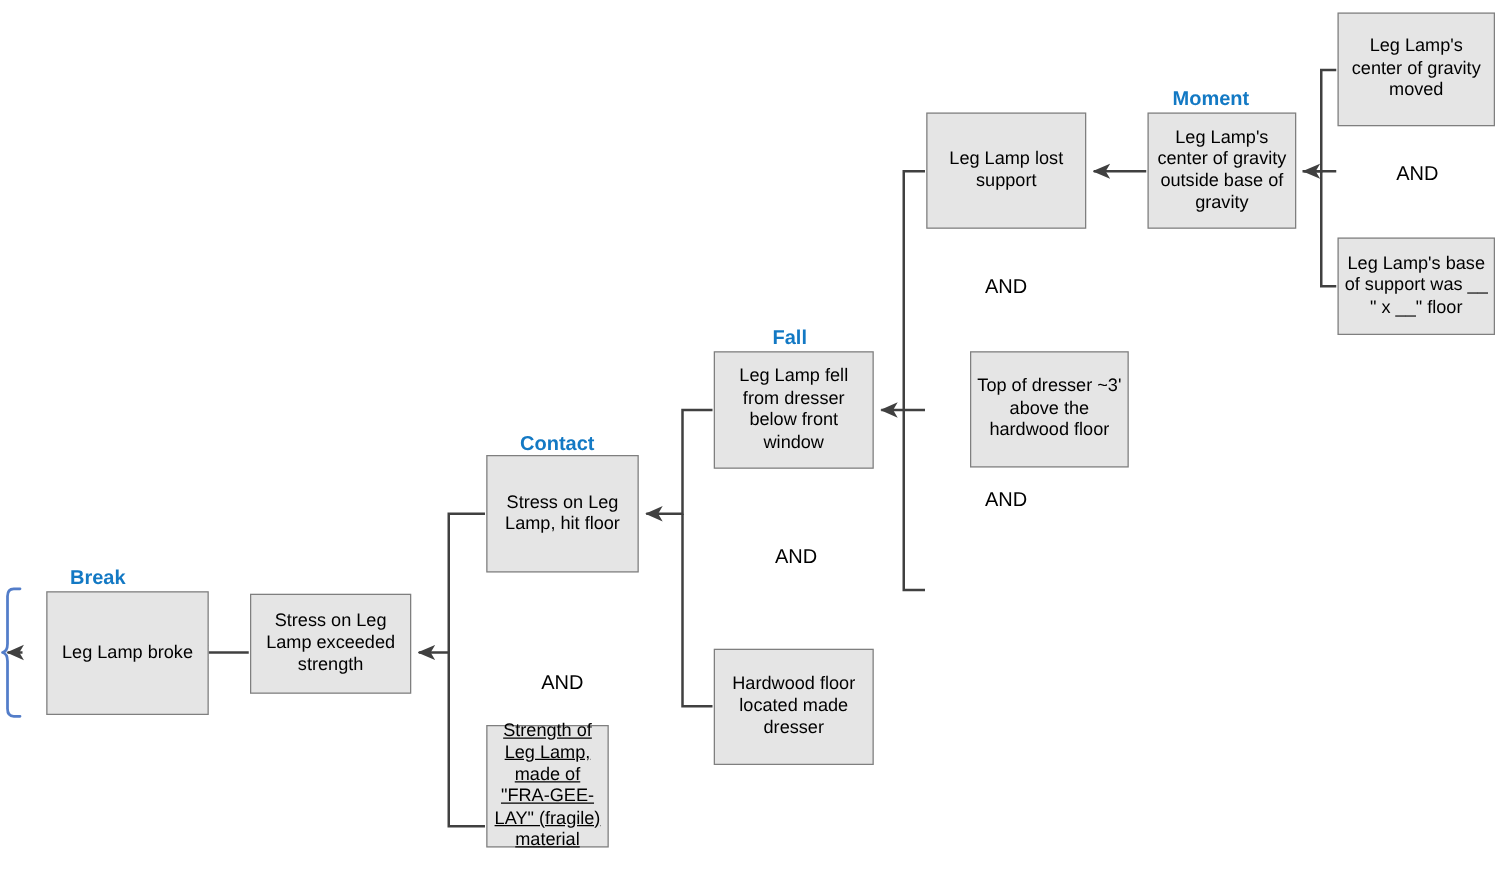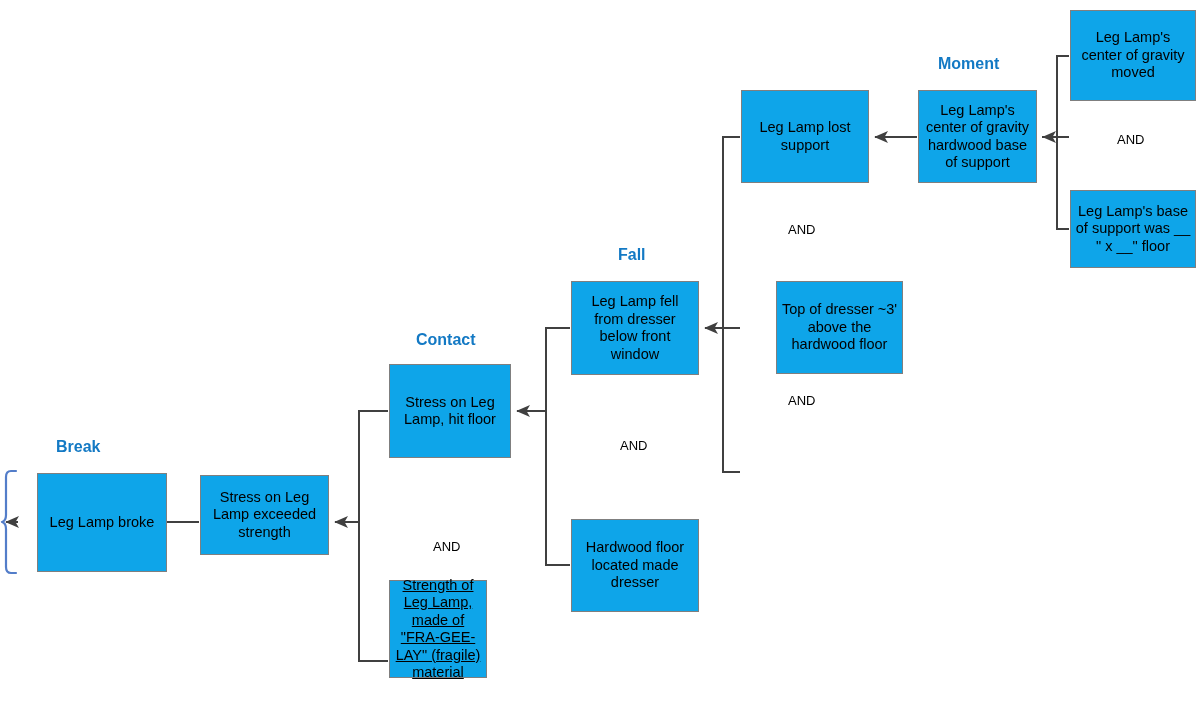--- a/index.html
+++ b/index.html
@@ -23,55 +23,56 @@
     left: 0;
     top: 0;
     width: 1200px;
     height: 715px;
     pointer-events: none;
   }
   .node {
     position: absolute;
     box-sizing: border-box;
     border: 1px solid #7f7f7f;
-    background: #0ea5e9;
+    background: #e5e5e5;
     display: flex;
     align-items: center;
     justify-content: center;
     text-align: center;
     font-family: "Liberation Sans", sans-serif;
     font-size: 14.5px;
     line-height: 17.5px;
     color: #000000;
     padding: 8px 4px;
     z-index: 2;
   }
   .node span {
     display: block;
     width: 100%;
   }
   .gate-label {
     position: absolute;
     font-family: "Liberation Sans", sans-serif;
-    font-size: 13px;
+    font-size: 16px;
     line-height: 15px;
     color: #000000;
     text-align: center;
     white-space: nowrap;
     z-index: 2;
   }
   .phase-label {
     position: absolute;
     font-family: "Liberation Sans", sans-serif;
     font-size: 16px;
     font-weight: bold;
     color: #1379c4;
     text-align: center;
     white-space: nowrap;
     z-index: 3;
+    margin-top: 16px;
   }
 </style>
 </head>
 <body>
 
 <div id="canvas">
 
   <svg id="wires" viewBox="0 0 1200 715" width="1200" height="715" xmlns="http://www.w3.org/2000/svg">
     <defs>
       <marker id="arrow" viewBox="0 0 10 10" refX="9.4" refY="5" markerWidth="7" markerHeight="7" orient="auto-start-reverse">
@@ -148,21 +149,21 @@
   <div class="node" style="left:741px; top:90px; width:128px; height:93px;">
     <span>Leg Lamp lost support</span>
   </div>
 
   <div class="node" style="left:776px; top:281px; width:127px; height:93px;">
     <span>Top of dresser ~3' above the hardwood floor</span>
   </div>
 
 
   <div class="node" style="left:918px; top:90px; width:119px; height:93px;">
-    <span>Leg Lamp's center of gravity hardwood base of support</span>
+    <span>Leg Lamp's center of gravity outside base of gravity</span>
   </div>
 
   <div class="node" style="left:1070px; top:10px; width:126px; height:91px;">
     <span>Leg Lamp's center of gravity moved</span>
   </div>
 
   <div class="node" style="left:1070px; top:190px; width:126px; height:78px;">
     <span>Leg Lamp's base of support was __ " x __" floor</span>
   </div>
 

